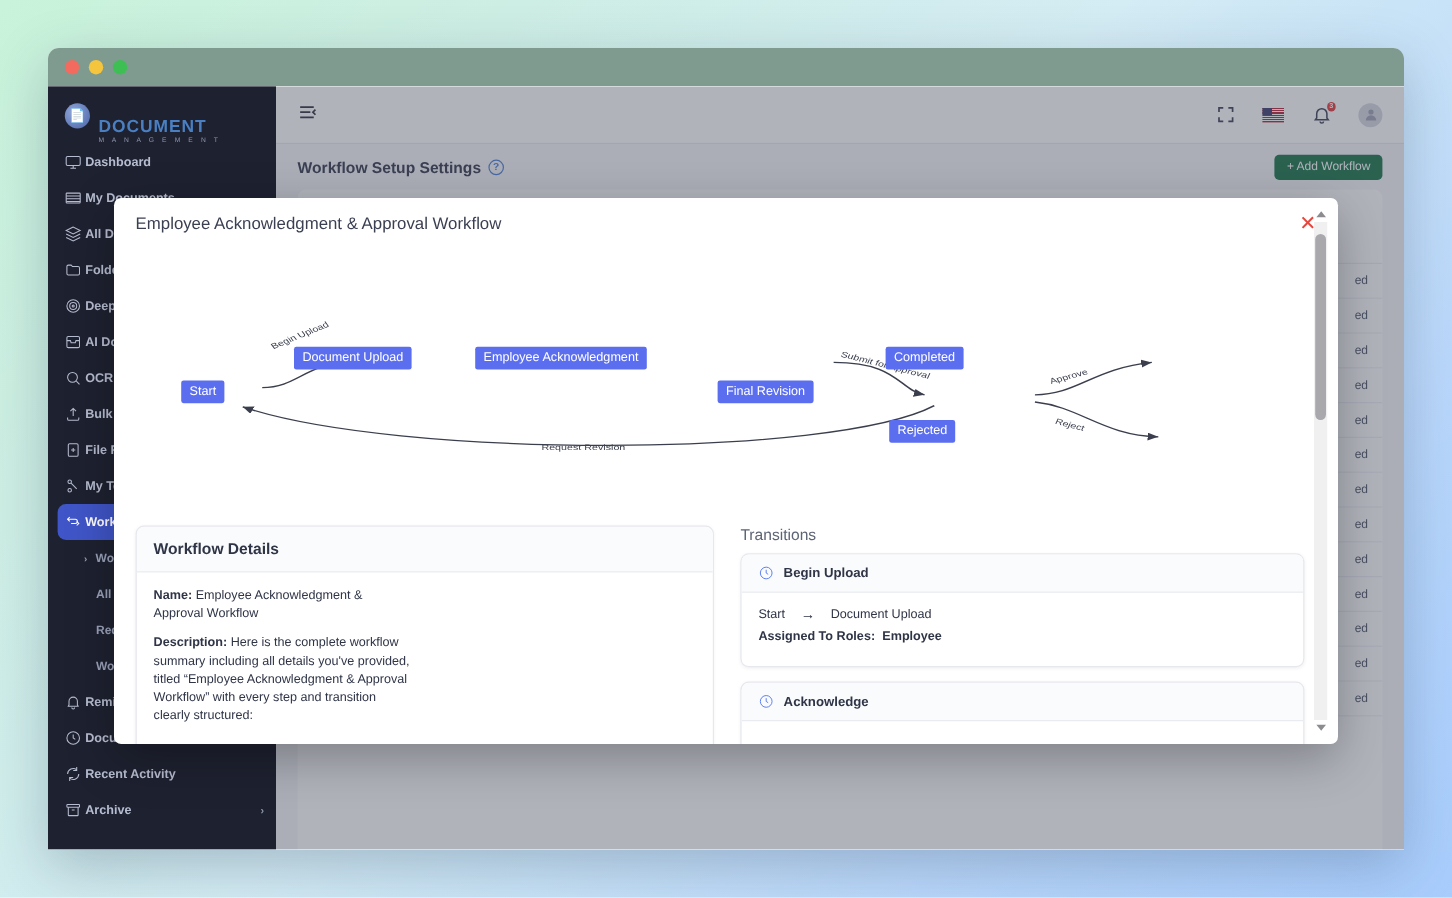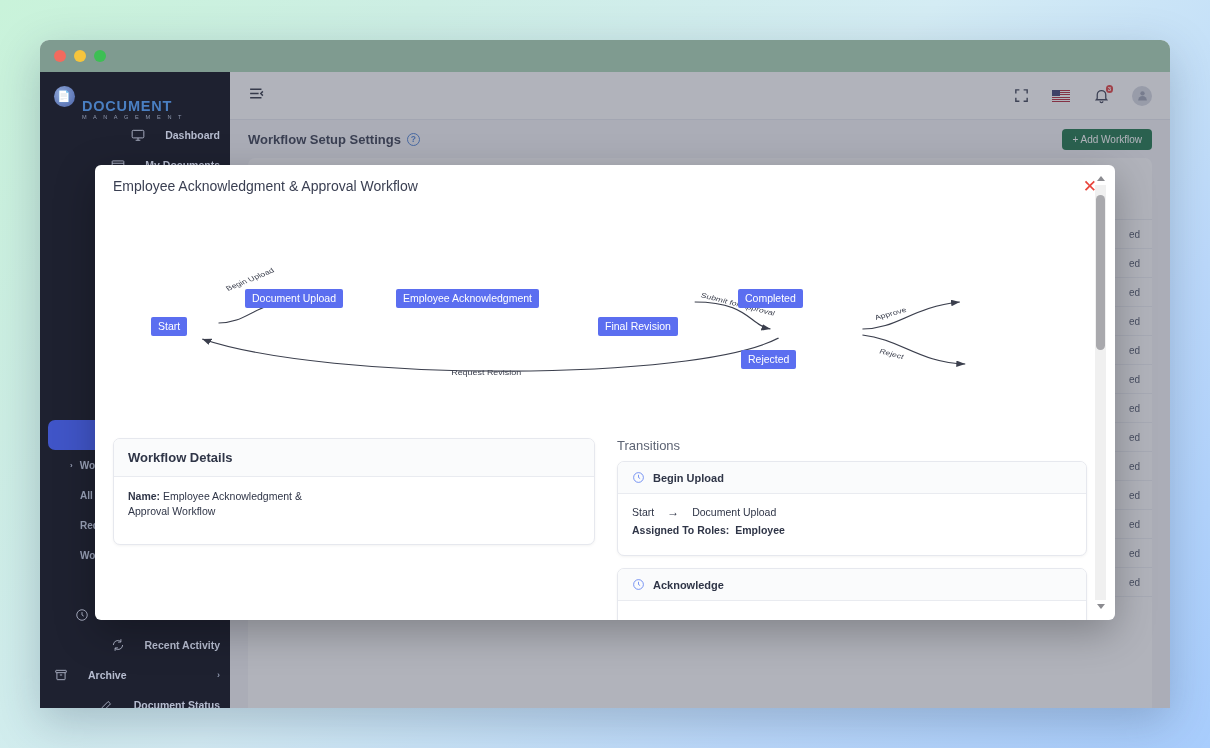--- a/index.html
+++ b/index.html
@@ -42,23 +42,23 @@
     width: 21px; height: 21px; border-radius: 50%;
     background: radial-gradient(circle at 35% 35%, #8fa7d8, #4a63a8);
     display: flex; align-items: center; justify-content: center;
     font-size: 11px; color: #e7ecff;
   }
   #brand .bt { line-height: 1; margin-top: 28px; }
   #brand .b1 { font-size: 14.5px; font-weight: bold; letter-spacing: .8px; color: #4a7fc1; }
   #brand .b2 { font-size: 5.6px; letter-spacing: 2.6px; color: #8d97ae; margin-top: 2px; }
 
   .nav-item {
-    display: flex; align-items: center; gap: 20px;
+    display: flex; align-items: center; gap: 3px;
     height: 30px; padding: 0 10px 0 14px; font-size: 10.5px; font-weight: bold;
-    color: #b7bdd0; white-space: nowrap; position: relative; justify-content: flex-end;
+    color: #b7bdd0; white-space: nowrap; position: relative;
   }
   .nav-item .ico { width: 14px; height: 14px; flex: 0 0 14px; display:flex; align-items:center; justify-content:center; }
   .nav-item .ico svg { width: 14px; height: 14px; stroke: #b7bdd0; fill: none; stroke-width: 1.5; }
   .nav-item.active {
     background: #4055c8; color: #fff; margin: 0 8px; border-radius: 7px;
     padding-left: 6px;
   }
   .nav-item.active .ico svg { stroke: #fff; }
   .nav-item .chev { margin-left: auto; font-size: 9px; color: #8d95ab; }
   .nav-sub { font-size: 10px; font-weight: bold; color: #9aa2b8; padding-left: 30px; height: 30px; display: flex; align-items: center; gap: 7px; }
@@ -337,29 +337,20 @@
       <div class="nav-item">
         <span class="ico">
             <svg viewBox="0 0 24 24">
               <rect x="3" y="4" width="18" height="4" rx="1"></rect>
               <path d="M5 8v11a1 1 0 0 0 1 1h12a1 1 0 0 0 1-1V8"></path>
               <path d="M10 12h4"></path>
             </svg>
           </span>
         <span>Archive</span>
         <span class="chev">›</span>
-      </div>
-      <div class="nav-item">
-        <span class="ico">
-            <svg viewBox="0 0 24 24">
-              <path d="M4 16l10-10 4 4-10 10H4z"></path>
-              <path d="M3 21h10"></path>
-            </svg>
-          </span>
-        <span>Document Status</span>
       </div>
     </div>
 
     <div id="main">
 
       <div id="topbar">
         <div id="hamburger">
           <svg width="17" height="17" viewBox="0 0 24 24" fill="none" stroke="#2b2f3e" stroke-width="2">
             <path d="M3 6h16M3 12h12M3 18h16"></path>
               <path d="M21 9l-3 3 3 3"></path>
@@ -487,20 +478,24 @@
       <div id="panels">
 
         <div id="detailscol">
           <div class="card">
             <div class="card-head">Workflow Details</div>
             <div class="card-body">
               <div class="dl">
                 <b>Name:</b>
                 <span>Employee Acknowledgment &amp; Approval Workflow</span>
               </div>
+              <div class="dl">
+                <b>Description:</b>
+                <span>Here is the complete workflow summary including all details you've provided, titled “Employee Acknowledgment &amp; Approval Workflow” with every step and transition clearly structured:</span>
+              </div>
             </div>
           </div>
         </div>
 
         <div id="transcol">
           <div id="transtitle">Transitions</div>
 
           <div class="card trans-card">
             <div class="trans-head">
               <svg viewBox="0 0 24 24">

